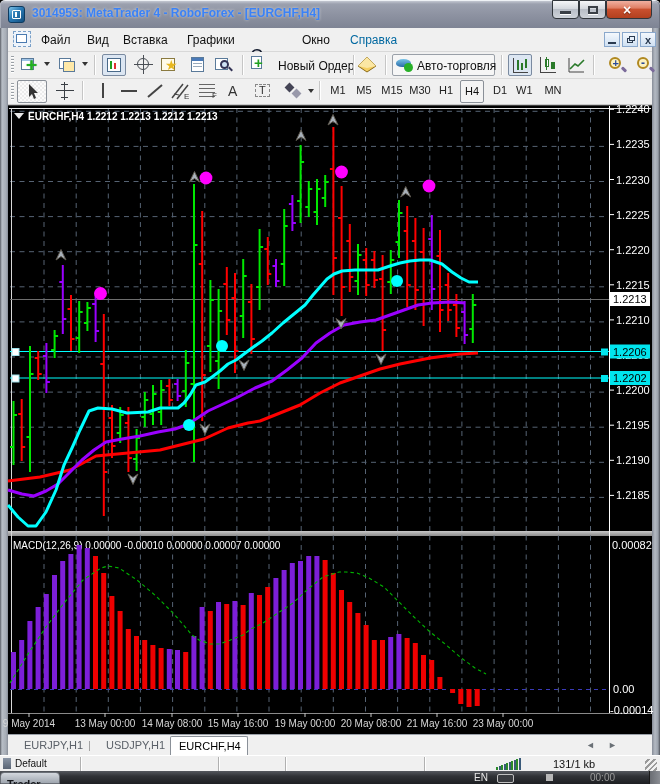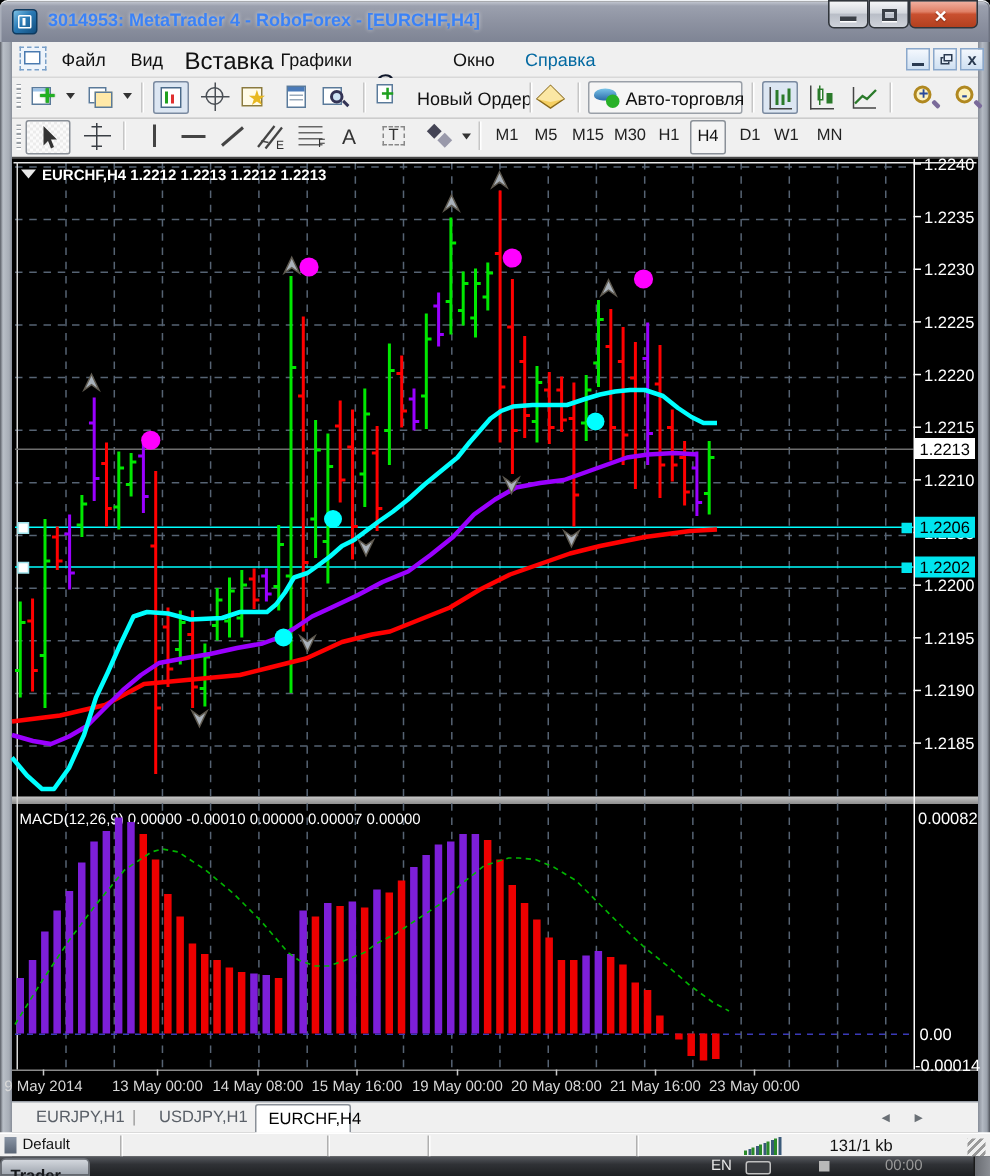--- a/index.html
+++ b/index.html
@@ -35,21 +35,21 @@
 
 <div class="abs" style="left:0;top:28px;width:8px;height:743px;background:linear-gradient(to right,#5a5e66 0,#b9bfc7 2px,#a7adb6 6px,#878d98 8px);"></div>
 <div class="abs" style="left:652px;top:28px;width:8px;height:743px;background:linear-gradient(to right,#878d98 0,#b3b9c2 3px,#9aa1ab 6px,#4e525a 8px);"></div>
 
 <div class="abs" style="left:8px;top:28px;width:644px;height:24px;background:#f0f0f0;border-bottom:1px solid #d8d8d8;">
   <div class="abs" style="left:5px;top:3px;width:18px;height:16px;border:1px dashed #7aa0c8;background:#eef4fb;">
     <div class="abs" style="left:2px;top:2px;width:11px;height:9px;border:1px solid #4a7ab0;background:#fff;"></div>
   </div>
   <div class="abs" style="left:33px;top:5px;font-size:12px;color:#111;">Файл</div>
   <div class="abs" style="left:79px;top:5px;font-size:12px;color:#111;">Вид</div>
-  <div class="abs" style="left:115px;top:5px;font-size:16px;color:#111;">Вставка</div>
+  <div class="abs" style="left:115px;top:5px;font-size:12px;color:#111;">Вставка</div>
   <div class="abs" style="left:179px;top:5px;font-size:12px;color:#111;">Графики</div>
   <div class="abs" style="left:242px;top:5px;font-size:18px;color:#0f172a;margin-top:13px;">Сервис</div>
   <div class="abs" style="left:294px;top:5px;font-size:12px;color:#111;">Окно</div>
   <div class="abs" style="left:342px;top:5px;font-size:12px;color:#0369a1;">Справка</div>
 
   <div class="abs" style="left:596px;top:4px;width:16px;height:15px;background:linear-gradient(to bottom,#f4f8fd,#cfe0f2);border:1px solid #8aa8cc;">
         <div class="abs" style="left:3px;top:9px;width:8px;height:2px;background:#2a3a50;"></div>
       </div>
   <div class="abs" style="left:614px;top:4px;width:16px;height:15px;background:linear-gradient(to bottom,#f4f8fd,#cfe0f2);border:1px solid #8aa8cc;">
         <div class="abs" style="left:4px;top:5px;width:6px;height:5px;border:1px solid #2a3a50;"></div>
@@ -562,21 +562,21 @@
 <line x1="305" y1="713" x2="305" y2="717" stroke="#c8c8c8"></line>
 <line x1="371" y1="713" x2="371" y2="717" stroke="#c8c8c8"></line>
 <line x1="437" y1="713" x2="437" y2="717" stroke="#c8c8c8"></line>
 <line x1="503" y1="713" x2="503" y2="717" stroke="#c8c8c8"></line>
 </svg>
 
 <div class="abs" style="left:8px;top:734px;width:644px;height:21px;background:#f0f0f0;border-top:1px solid #9aa0a8;">
   <div class="abs" style="left:16px;top:4px;font-size:11px;color:#5a6068;">EURJPY,H1</div>
   <div class="abs" style="left:80px;top:4px;font-size:11px;color:#9a9a9a;">|</div>
   <div class="abs" style="left:98px;top:4px;font-size:11px;color:#5a6068;">USDJPY,H1</div>
-  <div class="abs" style="left:162px;top:1px;width:64px;height:20px;background:#fff;border:1px solid #8a9098;border-bottom:none;border-radius:2px 2px 0 0;">
+  <div class="abs" style="left:162px;top:1px;width:78px;height:20px;background:#fff;border:1px solid #8a9098;border-bottom:none;border-radius:2px 2px 0 0;">
     <div class="abs" style="left:8px;top:3px;font-size:11px;color:#000;">EURCHF,H4</div>
   </div>
   <div class="abs" style="left:578px;top:5px;font-size:9px;color:#6a7076;">◄</div>
   <div class="abs" style="left:600px;top:5px;font-size:9px;color:#6a7076;">►</div>
 </div>
 
 <div class="abs" style="left:0px;top:755px;width:660px;height:16px;background:#f0f0f0;border-top:1px solid #fff;">
   <div class="abs" style="left:3px;top:2px;width:8px;height:11px;background:linear-gradient(to bottom,#8a95a5,#5a6575);"></div>
   <div class="abs" style="left:15px;top:2px;font-size:10px;color:#111;">Default</div>
   <div class="abs" style="left:80px;top:1px;width:2px;height:14px;border-left:1px solid #b0b0b0;border-right:1px solid #fff;"></div>

